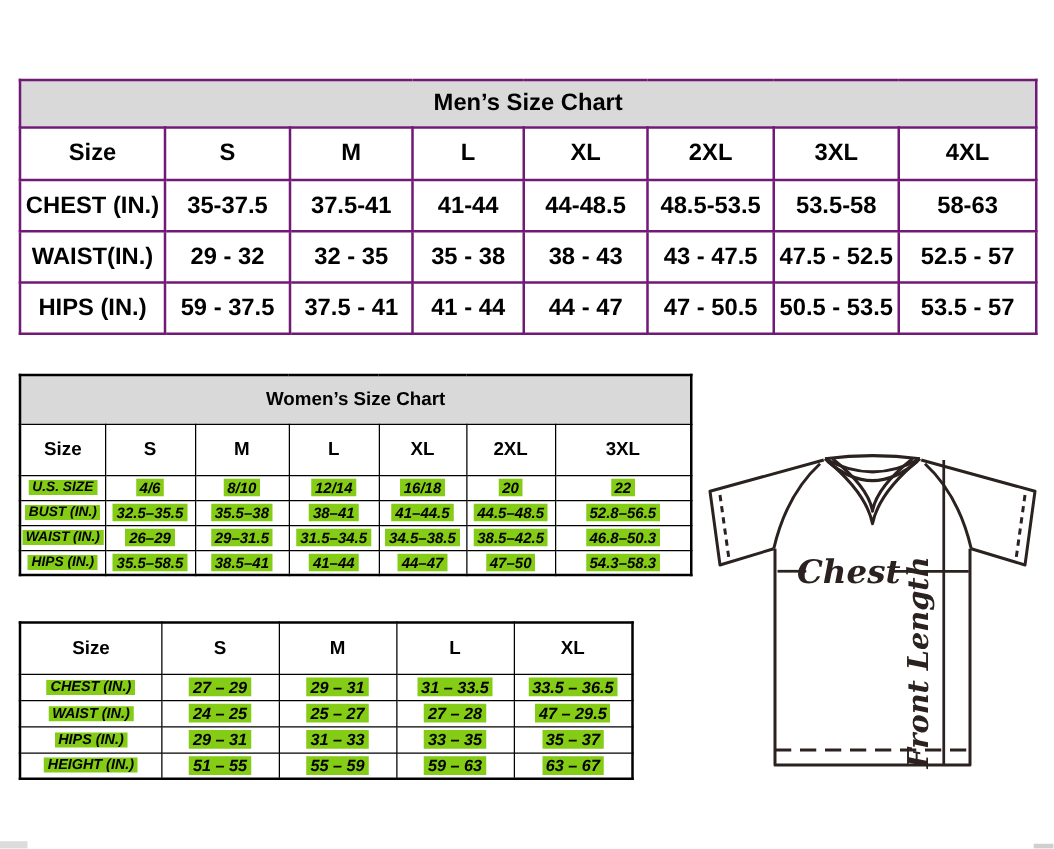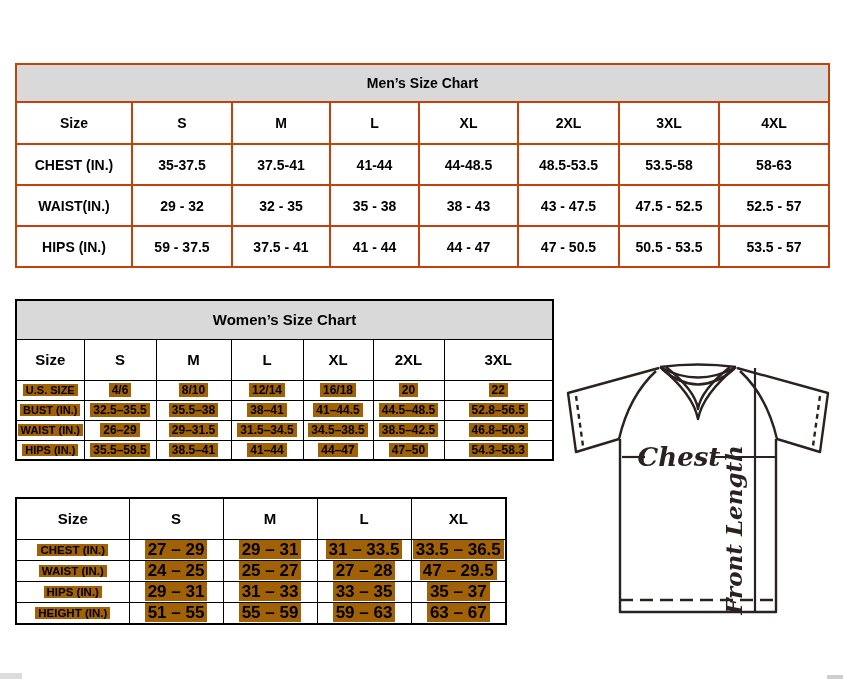--- a/index.html
+++ b/index.html
@@ -22,41 +22,41 @@
     table-layout: fixed;
   }
   table.sizetable td {
     text-align: center; vertical-align: middle;
     font-weight: bold; color: #000;
     overflow: hidden; white-space: nowrap;
   }
   td.band { background: #d9d9d9; font-size: 17px; }
   
   #mens { left: 15px; top: 63px; width: 813px; border: 2px solid #000; }
-  #mens td { border: 2px solid #c2410c; font-size: 14px; }
+  #mens td { border: 2px solid #701a75; font-size: 19px; }
   #mens td.band { height: 38px; }
   #mens .colhead-row td { height: 42px; }
   #mens .data-row td { height: 41px; }
   
   #womens { left: 15px; top: 299px; width: 537px; border: 2px solid #000; }
   #womens td { border: 1.5px solid #000; font-size: 15px; }
   #womens td.band { height: 39px; }
   #womens .colhead-row td { height: 41px; }
   #womens .data-row td { height: 20px; font-size: 12px; }
   #womens .data-row td.rowlabel { font-size: 11px; }
   
   #youth { left: 15px; top: 497px; width: 490px; border: 2px solid #000; }
   #youth td { border: 1.5px solid #000; font-size: 15px; }
   #youth td.band { height: 39px; }
   #youth .colhead-row td { height: 41px; }
-  #youth .data-row td { height: 21px; font-size: 17px; }
+  #youth .data-row td { height: 21px; font-size: 13px; }
   #youth .data-row td.rowlabel { font-size: 11.5px; }
   
   #womens .data-row span, #youth .data-row span {
-    background: #a16207; padding: 0 3px;
+    background: #84cc16; padding: 0 3px; font-style: italic;
   }
   
   .jersey-svg { position: absolute; left: 558px; top: 362px; width: 280px; height: 266px; }
   .jersey-svg text {
     font-family: "DejaVu Serif", "Liberation Serif", serif;
     font-style: italic; font-weight: bold; fill: #2b2220;
   }
   
   .artifact-left  { position:absolute; left:0; top:673px; width:22px; height:6px; background:#dcdcdc; }
   .artifact-right { position:absolute; left:827px; top:675px; width:16px; height:4px; background:#cfcfcf; }

